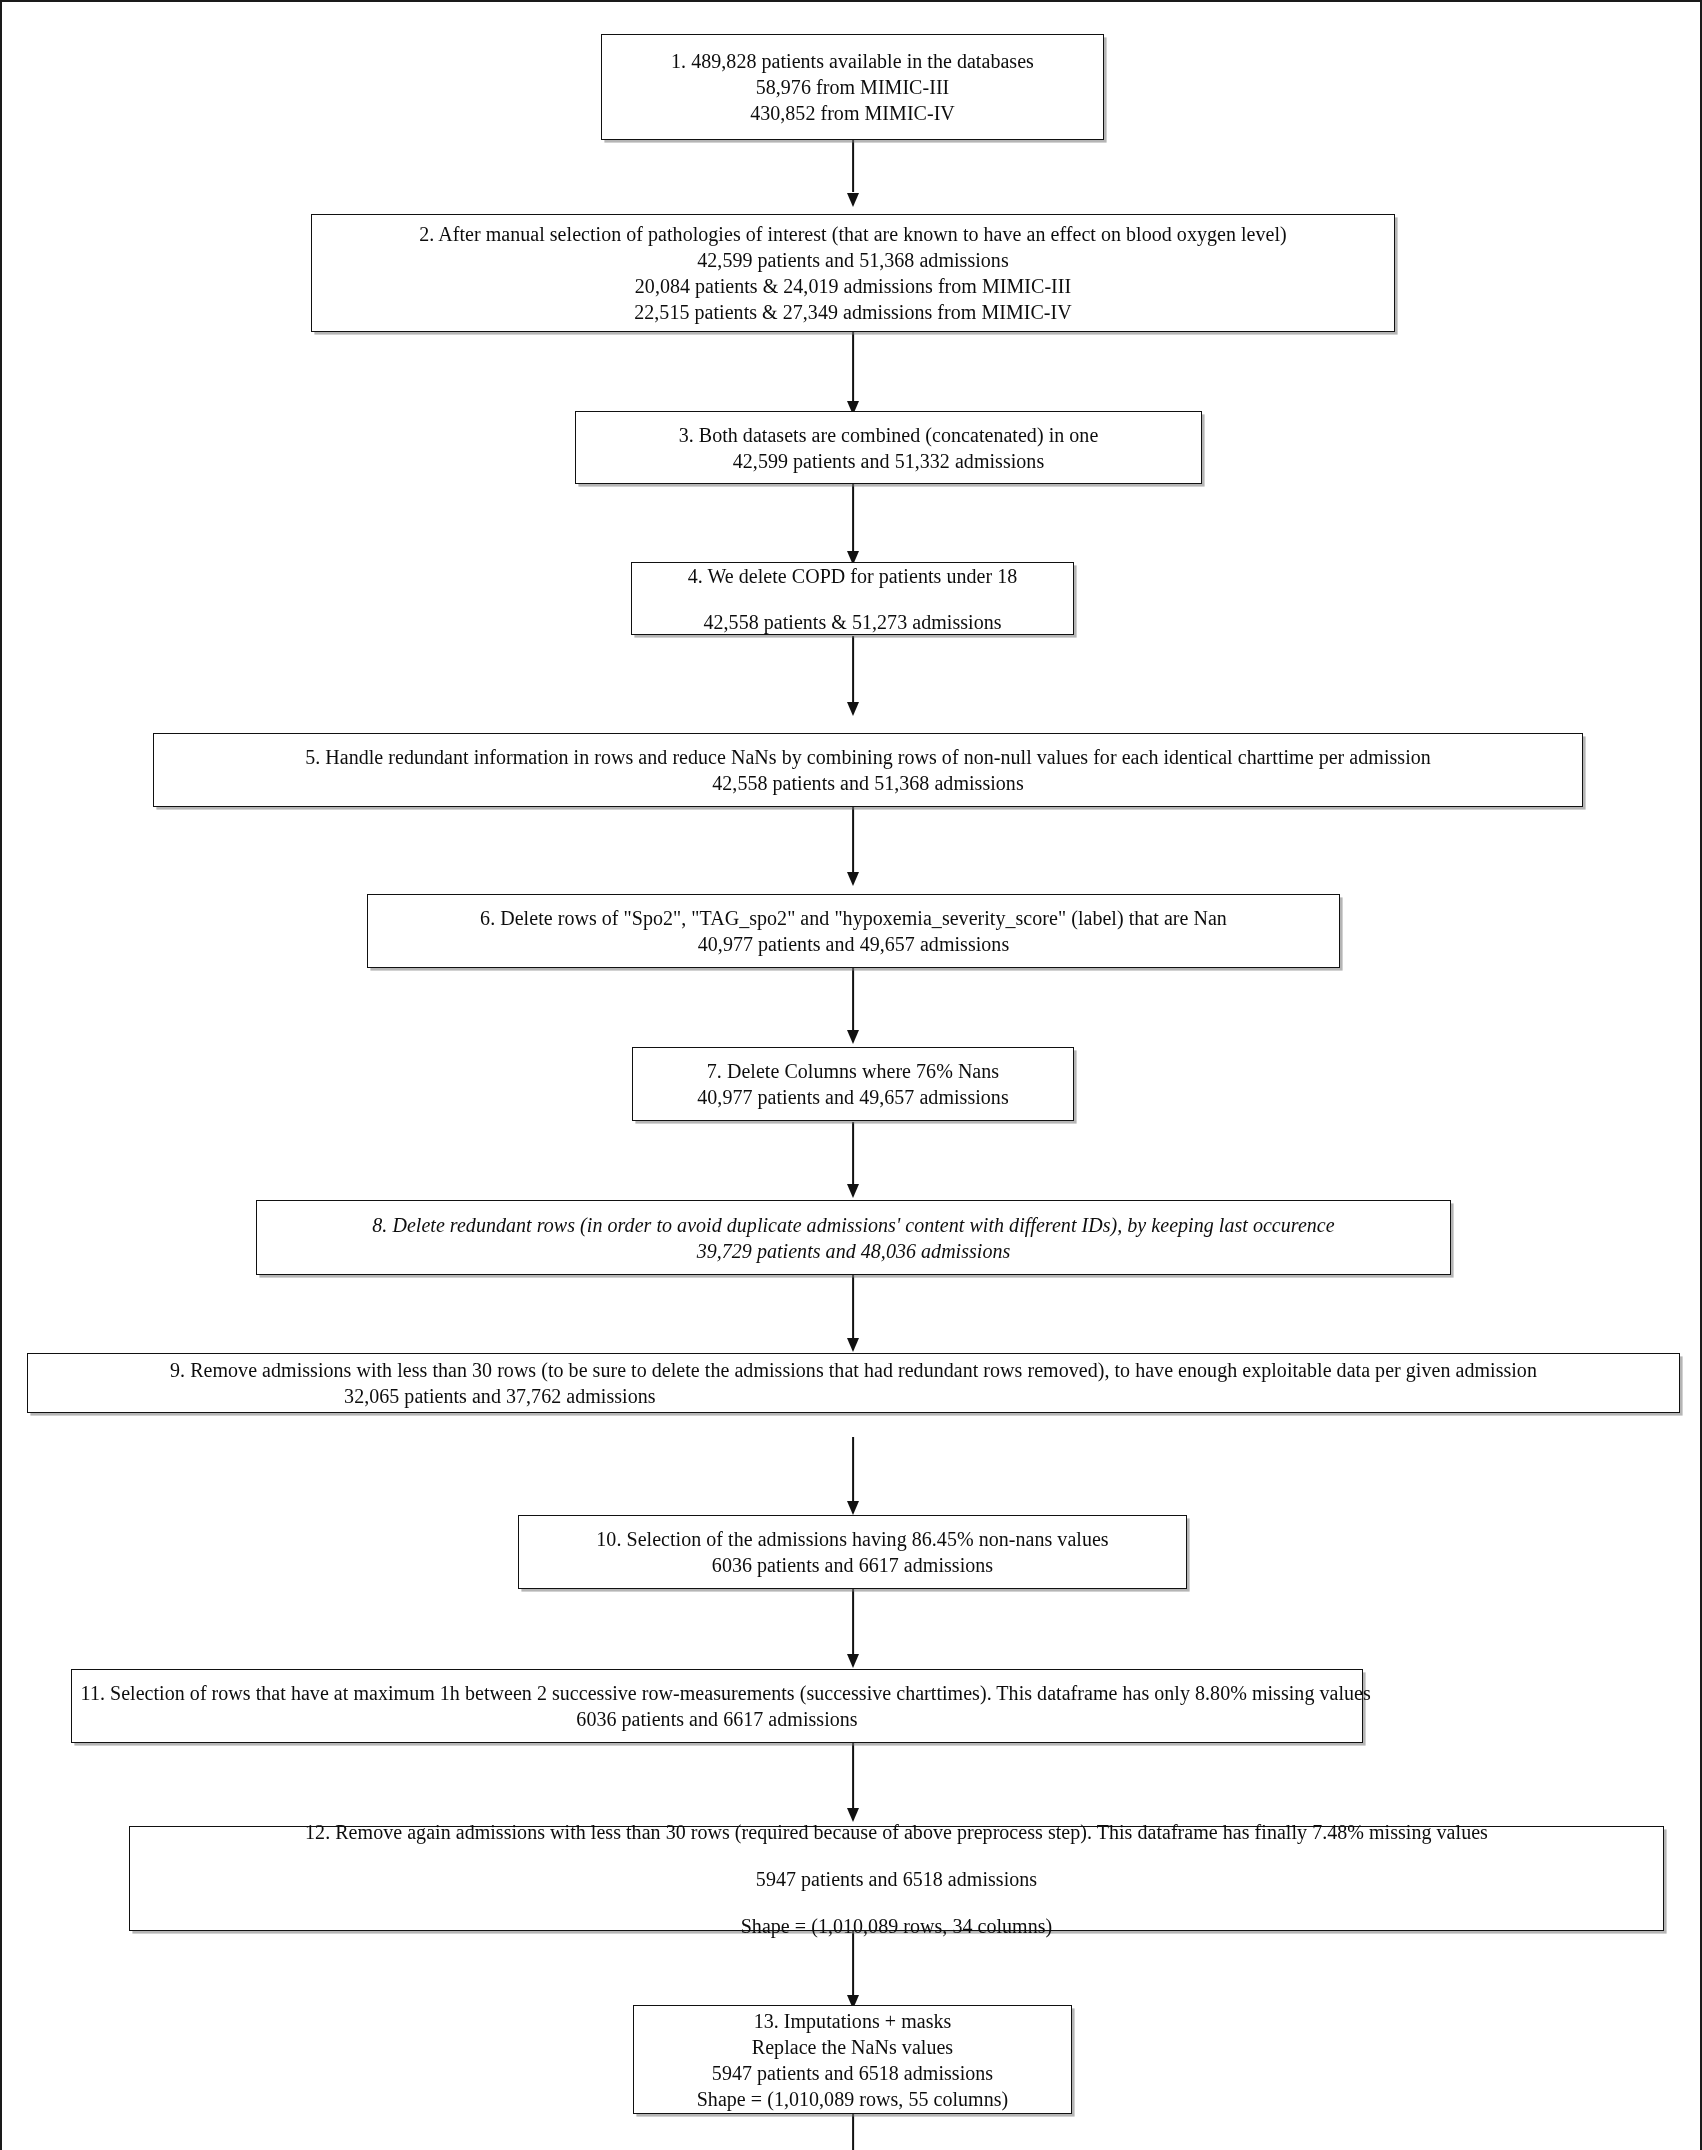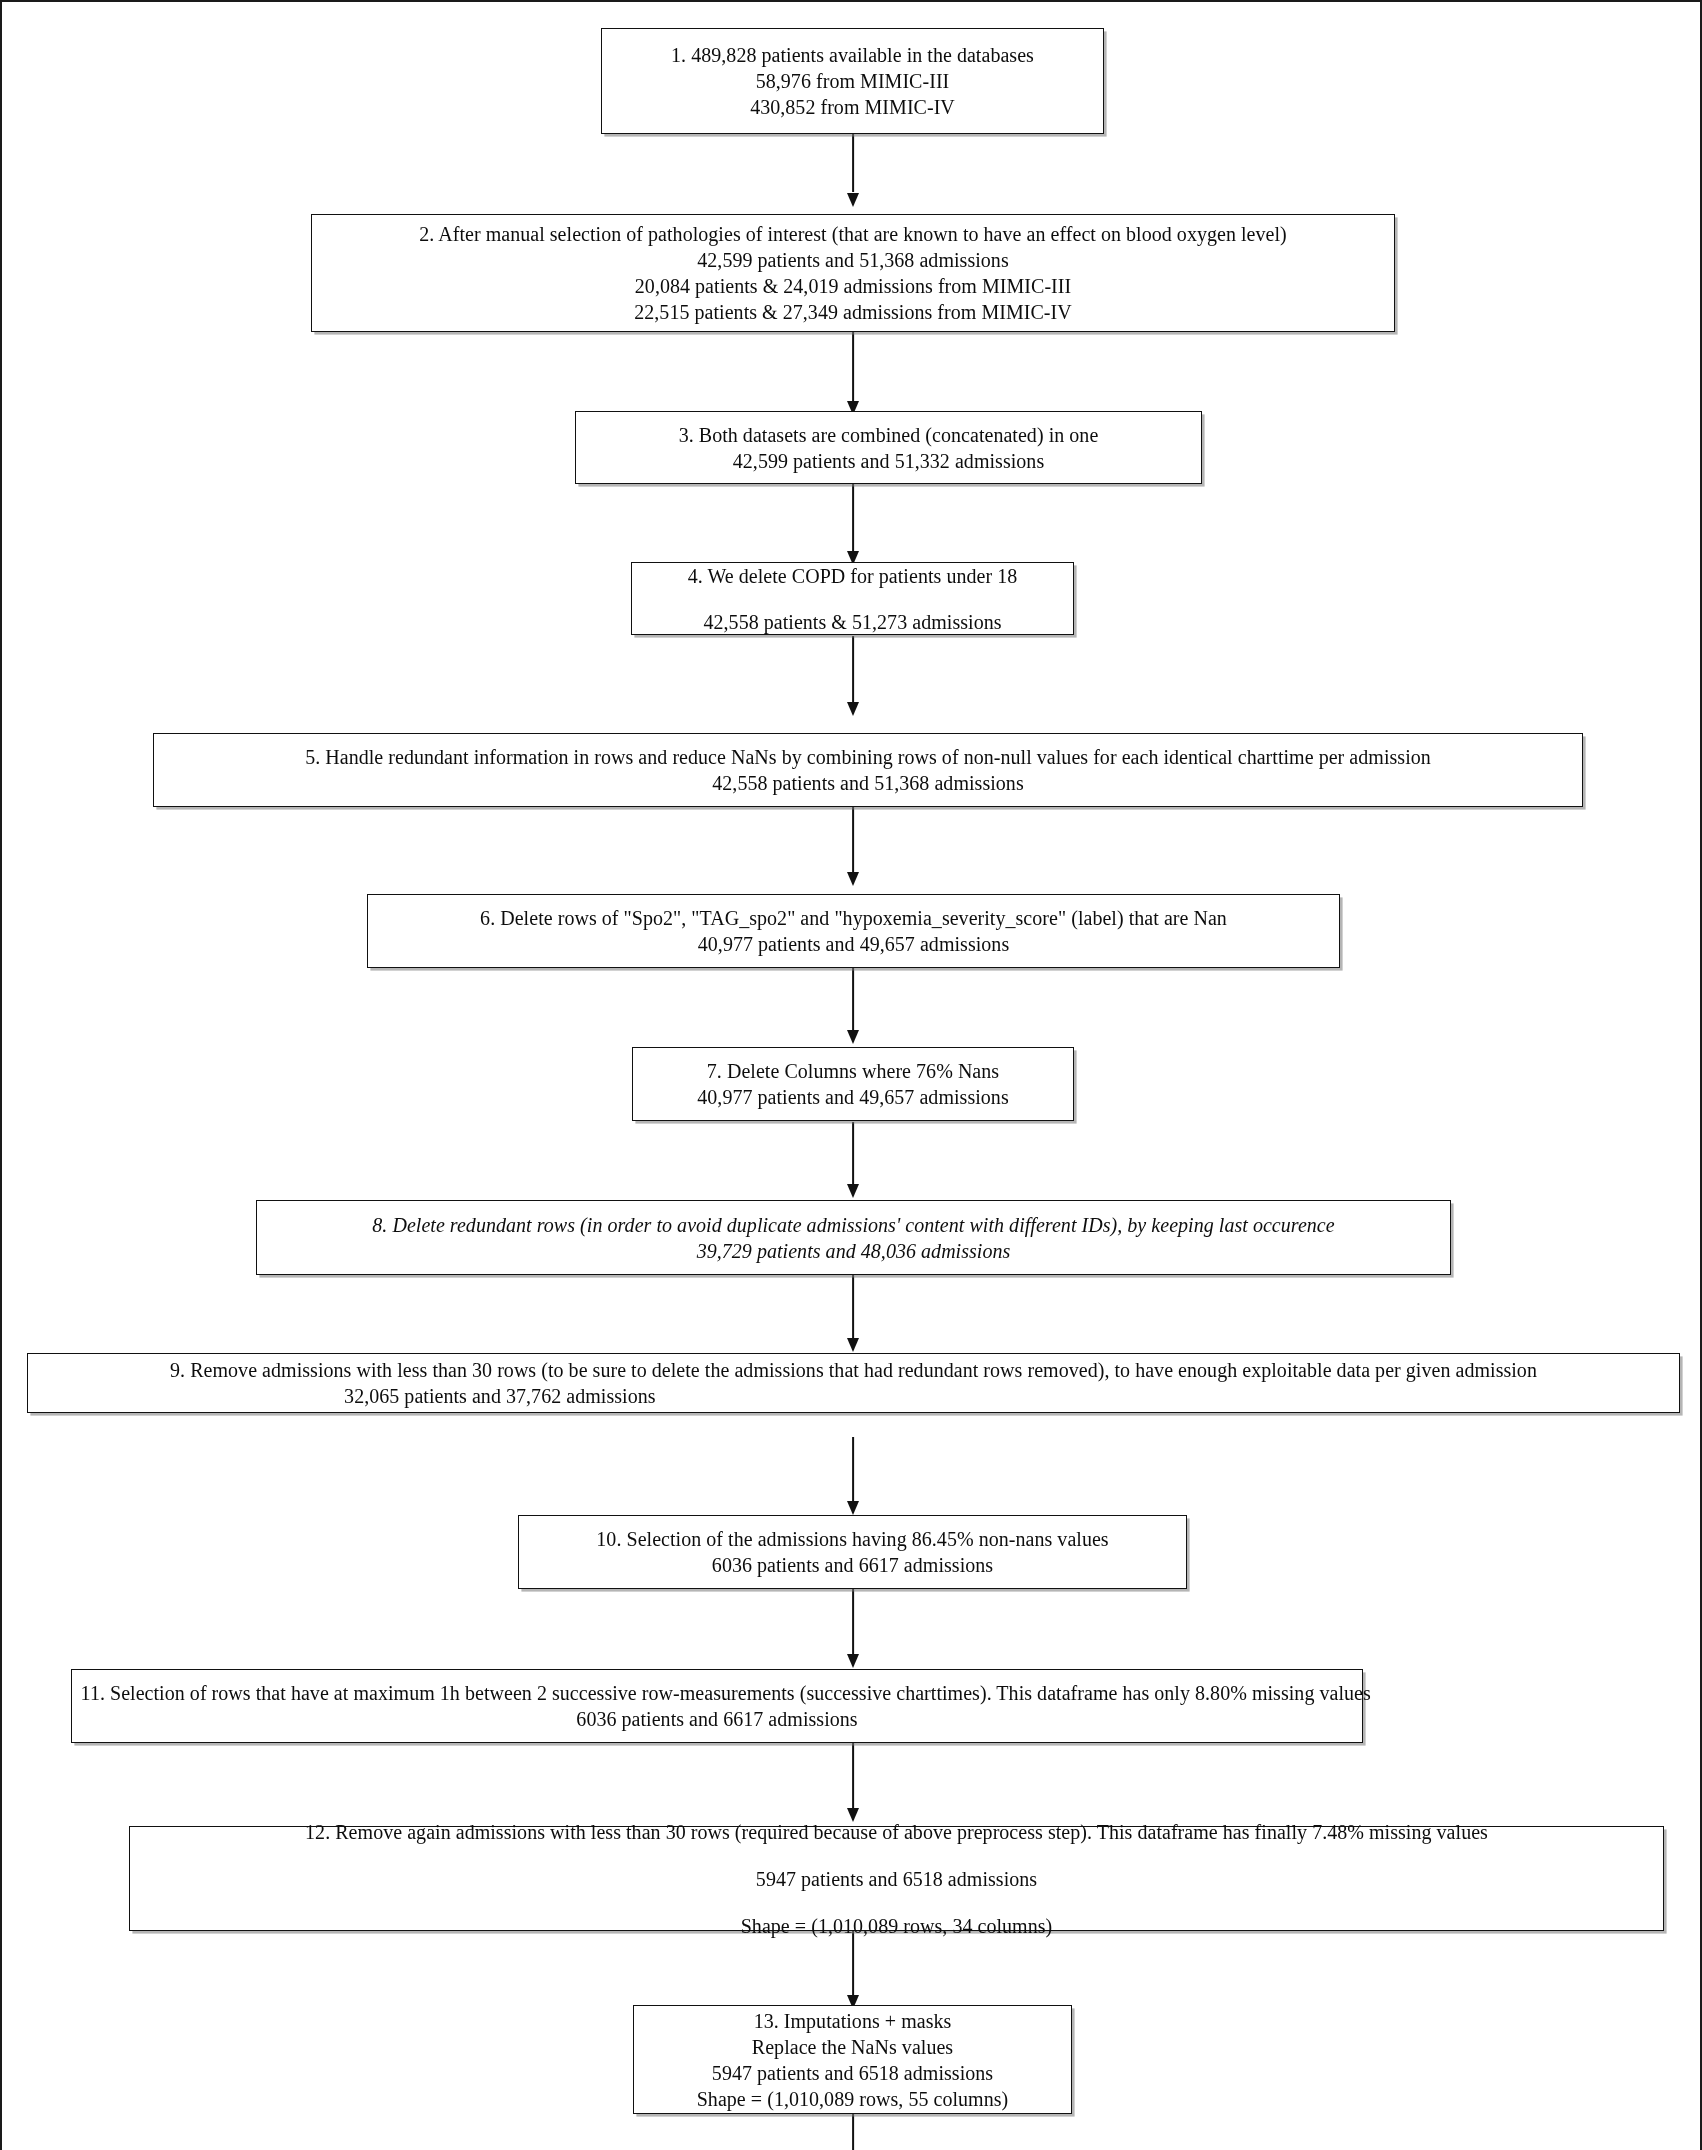--- a/index.html
+++ b/index.html
@@ -115,21 +115,21 @@
     <div class="arrowhead" style="top:1652px;"></div>
 
     <div class="conn" style="top:1741px; height:65px;"></div>
     <div class="arrowhead" style="top:1806px;"></div>
 
     <div class="conn" style="top:1929px; height:64px;"></div>
     <div class="arrowhead" style="top:1993px;"></div>
 
     <div class="conn" style="top:2112px; height:73px;"></div>
 
-    <div class="node" style="left:599px; top:26px; width:503px; height:106px;">
+    <div class="node" style="left:599px; top:32px; width:503px; height:106px;">
       <span class="line">1. 489,828 patients available in the databases</span>
       <span class="line">58,976 from MIMIC-III</span>
       <span class="line">430,852 from MIMIC-IV</span>
     </div>
 
     <div class="node" style="left:309px; top:212px; width:1084px; height:118px;">
       <span class="line">2. After manual selection of pathologies of interest (that are known to have an effect on blood oxygen level)</span>
       <span class="line">42,599 patients and 51,368 admissions</span>
       <span class="line">20,084 patients &amp; 24,019 admissions from MIMIC-III</span>
       <span class="line">22,515 patients &amp; 27,349 admissions from MIMIC-IV</span>

